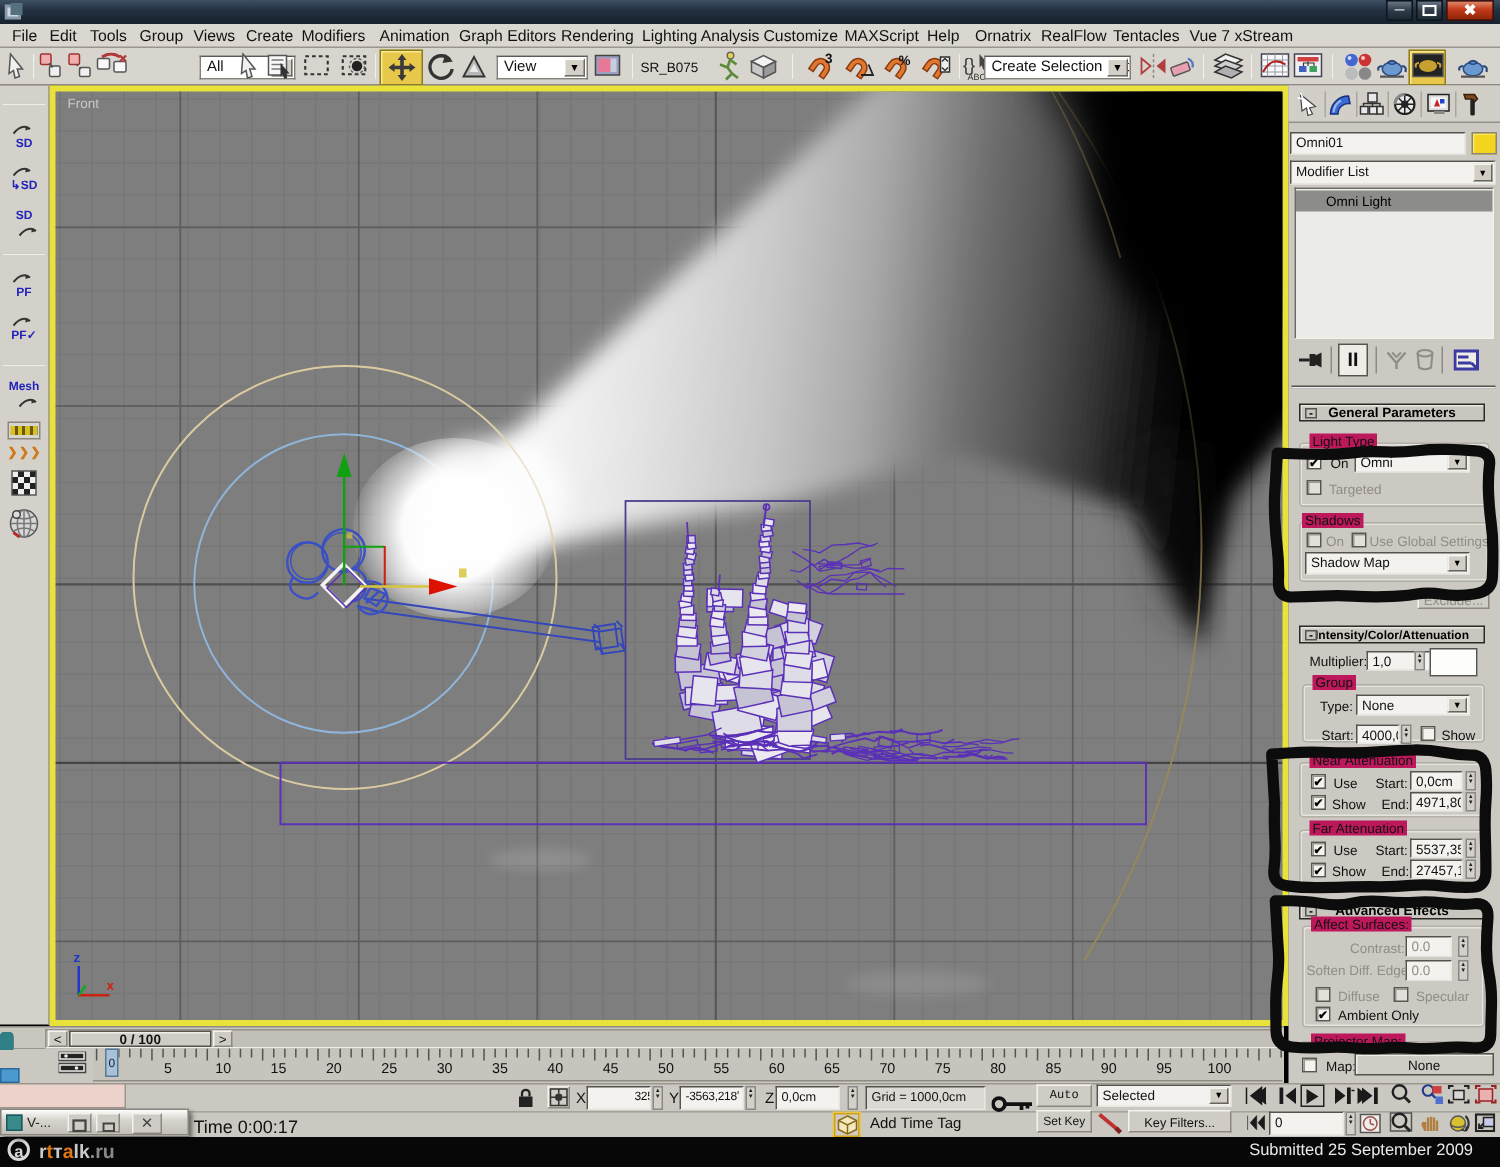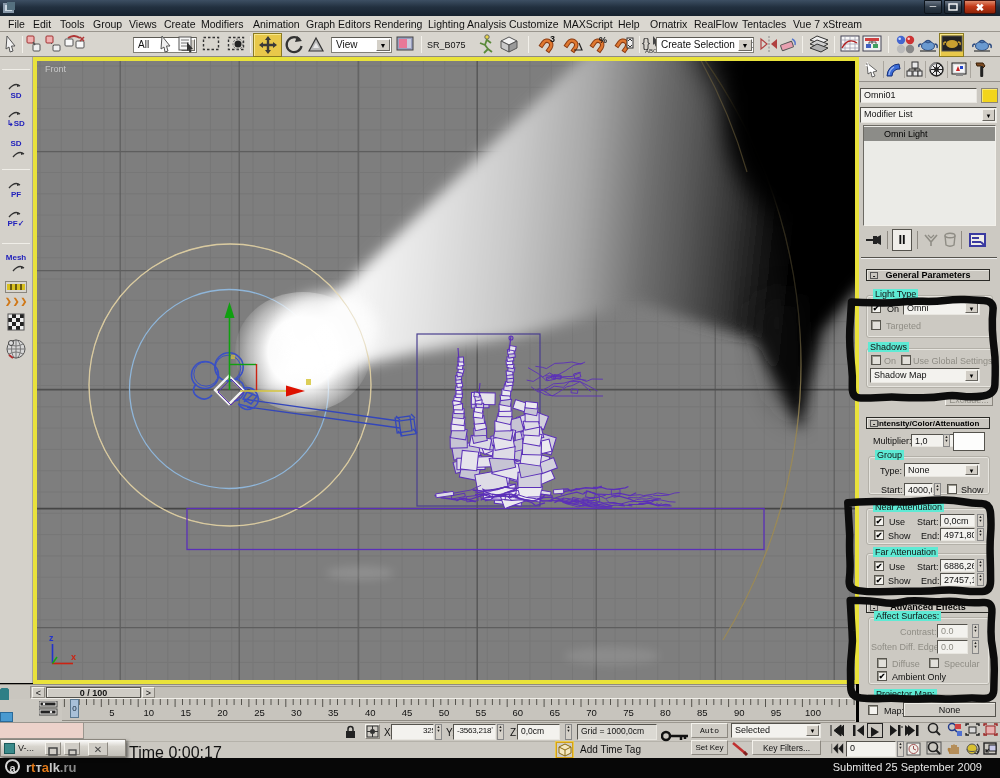--- a/index.html
+++ b/index.html
@@ -24,21 +24,21 @@
 #cpanel{left:859px;top:57px;width:141px;height:665px;background:#ccc9c2;font-size:9px;color:#111;}
 .fld{position:absolute;background:#f3f2ee;border:1px solid #55534d;border-bottom-color:#e8e6e0;border-right-color:#e8e6e0;font-size:9px;color:#111;padding:1px 0 0 3px;white-space:nowrap;overflow:hidden;}
 .spin{position:absolute;width:7px;background:#d4d0c8;border:1px solid #888;font-size:4px;line-height:4px;text-align:center;color:#222;}
 .cb{position:absolute;width:10px;height:10px;background:#f4f3ef;border:1px solid #58564f;box-shadow:inset 1px 1px 0 #9a988f;font-size:8px;line-height:9px;font-weight:bold;text-align:center;color:#000;}
 .cb.g{color:#9a9890;background:#e2e0da;}
 .lab{position:absolute;white-space:nowrap;color:#111;}
 .lab.g{color:#8f8d85;}
 .roll{position:absolute;left:7px;width:124px;height:12px;background:#c9c6bf;border:1px solid #2a2a26;box-shadow:inset 1px 1px 0 #e8e6e0;font-size:9px;font-weight:bold;text-align:center;color:#000;line-height:11px;}
 .roll i{position:absolute;left:3px;top:2px;width:8px;height:7px;background:#c9c6bf;border:1px solid #555;font-style:normal;font-size:8px;line-height:5px;}
 .grp{position:absolute;border:1px solid #b3b0a8;border-radius:3px;box-shadow:inset 0 0 0 1px #e6e4de;}
-.glab{position:absolute;background:#5eead4;padding:0 2px;font-size:9px;color:#111;white-space:nowrap;}
+.glab{position:absolute;background:#be185d;padding:0 2px;font-size:9px;color:#111;white-space:nowrap;}
 
 #tslider{left:0;top:684px;width:856px;height:15px;background:#c9c6bf;border-top:1px solid #8f8b83;}
 #trackbar{left:0;top:699px;width:856px;height:23px;background:#cbc8c1;font-size:9px;color:#111;}
 #status1{left:0;top:722px;width:1000px;height:19px;background:#cbc8c1;border-top:1px solid #9b978f;font-size:10px;}
 #status2{left:0;top:741px;width:1000px;height:17px;background:#cbc8c1;border-top:1px solid #b5b2aa;font-size:10px;}
 #blackbar{left:0;top:758px;width:1000px;height:20px;background:#070707;color:#e8e8e8;font-size:11px;}
 .btn{position:absolute;background:#cfccc5;border:1px solid #8c8880;border-top-color:#f4f2ec;border-left-color:#f4f2ec;color:#111;text-align:center;}
 .btn.dark{border:1px solid #55534d;box-shadow:inset 1px 1px 0 #efede7;}
 </style></head>
 <body>
@@ -780,21 +780,21 @@
 <div class="cb" style="left:15px;top:473px;">✔</div>
 <div class="lab" style="left:29px;top:474px;font-size:9px;">Show</div>
 <div class="lab" style="left:62px;top:474px;font-size:9px;">End:</div>
 <div class="fld" style="left:81px;top:471px;width:35px;height:13px;color:#111;">4971,80</div>
 <div class="spin" style="left:118px;top:471px;height:13px;">▲<br>▼</div>
 <div class="grp" style="left:7px;top:496px;width:124px;height:37px;"></div>
 <div class="glab" style="left:14px;top:490px;">Far Attenuation</div>
 <div class="cb" style="left:15px;top:504px;">✔</div>
 <div class="lab" style="left:30px;top:505px;font-size:9px;">Use</div>
 <div class="lab" style="left:58px;top:505px;font-size:9px;">Start:</div>
-<div class="fld" style="left:81px;top:502px;width:35px;height:13px;color:#111;">6886,26</div>
+<div class="fld" style="left:81px;top:502px;width:35px;height:13px;color:#111;">5537,35</div>
 <div class="spin" style="left:118px;top:502px;height:13px;">▲<br>▼</div>
 <div class="cb" style="left:15px;top:518px;">✔</div>
 <div class="lab" style="left:29px;top:519px;font-size:9px;">Show</div>
 <div class="lab" style="left:62px;top:519px;font-size:9px;">End:</div>
 <div class="fld" style="left:81px;top:516px;width:35px;height:13px;color:#111;">27457,1</div>
 <div class="spin" style="left:118px;top:516px;height:13px;">▲<br>▼</div>
 <div class="roll" style="top:544px;font-size:9px;"><i>-</i>Advanced Effects</div>
 <div class="grp" style="left:9px;top:560px;width:122px;height:68px;"></div>
 <div class="glab" style="left:15px;top:554px;">Affect Surfaces:</div>
 <div class="lab g" style="left:41px;top:570px;font-size:9px;">Contrast:</div>
@@ -981,21 +981,21 @@
     <div class="spin" style="left:435px;top:1px;height:16px;">▲<br>▼</div>
     <div class="lab" style="left:446px;top:4px;font-size:10px;">Y:</div>
     <div class="fld" style="left:453px;top:1px;width:43px;height:16px;font-size:8px;letter-spacing:-0.2px;">-3563,218ʼ</div>
     <div class="spin" style="left:497px;top:1px;height:16px;">▲<br>▼</div>
     <div class="lab" style="left:510px;top:4px;font-size:10px;">Z:</div>
     <div class="fld" style="left:517px;top:1px;width:43px;height:16px;font-size:8.5px;">0,0cm</div>
     <div class="spin" style="left:565px;top:1px;height:16px;">▲<br>▼</div>
     <div class="fld" style="left:577px;top:1px;width:80px;height:16px;font-size:8.5px;background:#dbd9d3;">Grid = 1000,0cm</div>
   </div>
 <div class="abs" id="status2">
-    <div class="lab" style="left:129px;top:2px;font-size:16px;text-align:center;">Time  0:00:17</div>
+    <div class="lab" style="left:129px;top:2px;font-size:12px;text-align:center;">Time  0:00:17</div>
     <div class="btn" style="left:556px;top:0px;width:17px;height:16px;border-color:#d4a017;box-shadow:0 0 0 1px #e8c84a;"><svg width="14" height="14">
         <path d="M7,1 L13,4 L13,10 L7,13 L1,10 L1,4 Z" fill="#f4e8c0" stroke="#8a6a10"></path>
         <path d="M1,4 L7,7 L13,4 M7,7 L7,13" stroke="#8a6a10" fill="none"></path>
       </svg></div>
     <div class="lab" style="left:580px;top:2px;font-size:10px;">Add Time Tag</div>
   </div>
 <div class="abs" id="blackbar">
  <span class="abs" style="right:18px;top:3px;">Submitted 25 September 2009</span>
  <div class="abs" style="left:5px;top:1px;width:120px;height:18px;font-size:13px;font-weight:bold;">
       <span style="position:absolute;left:0;top:0;width:15px;height:15px;border:2px solid #d8d8d8;border-radius:50%;color:#d8d8d8;text-align:center;line-height:14px;font-size:11px;">a</span>

